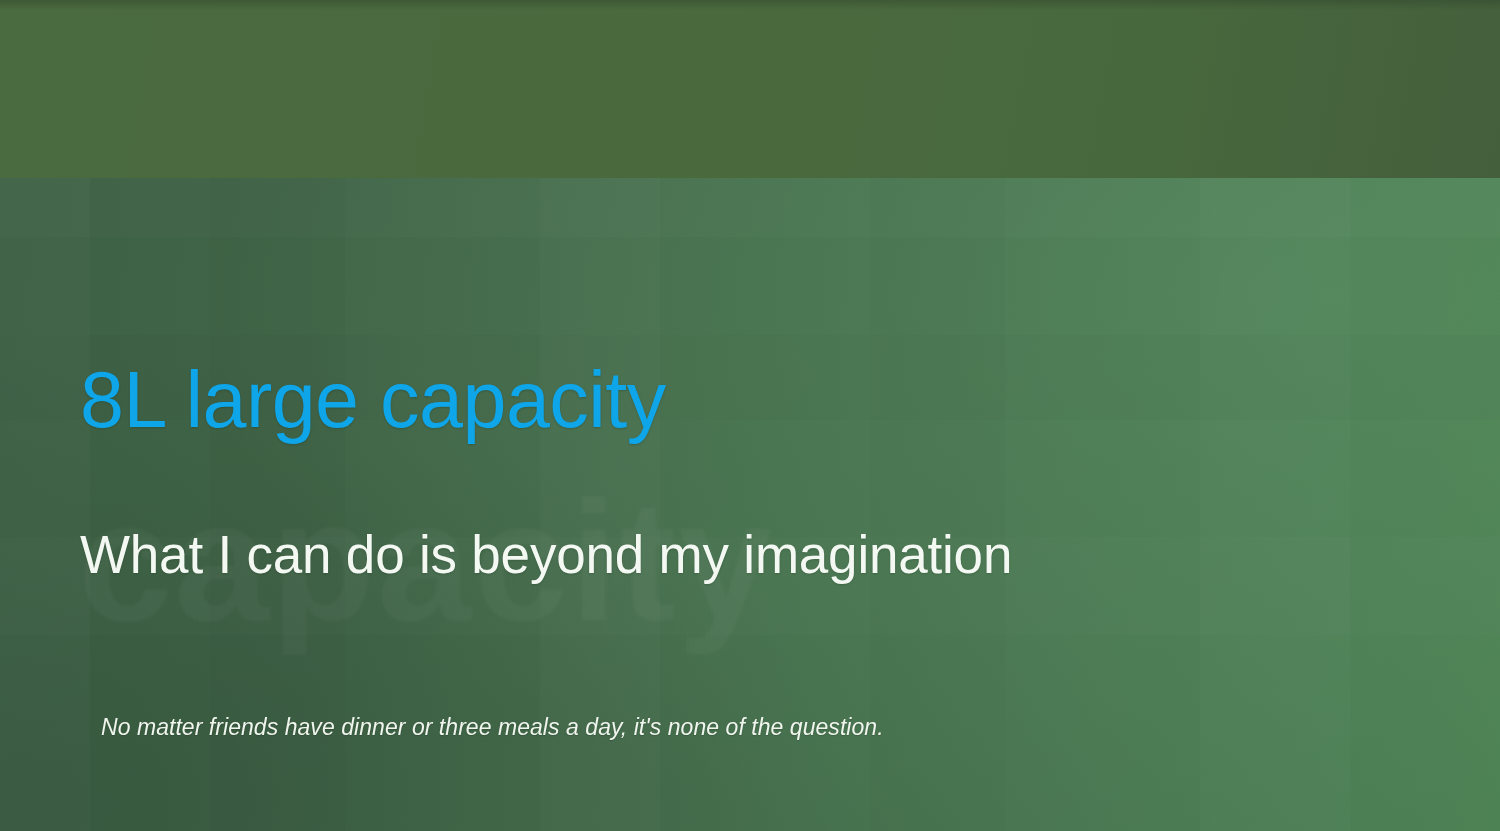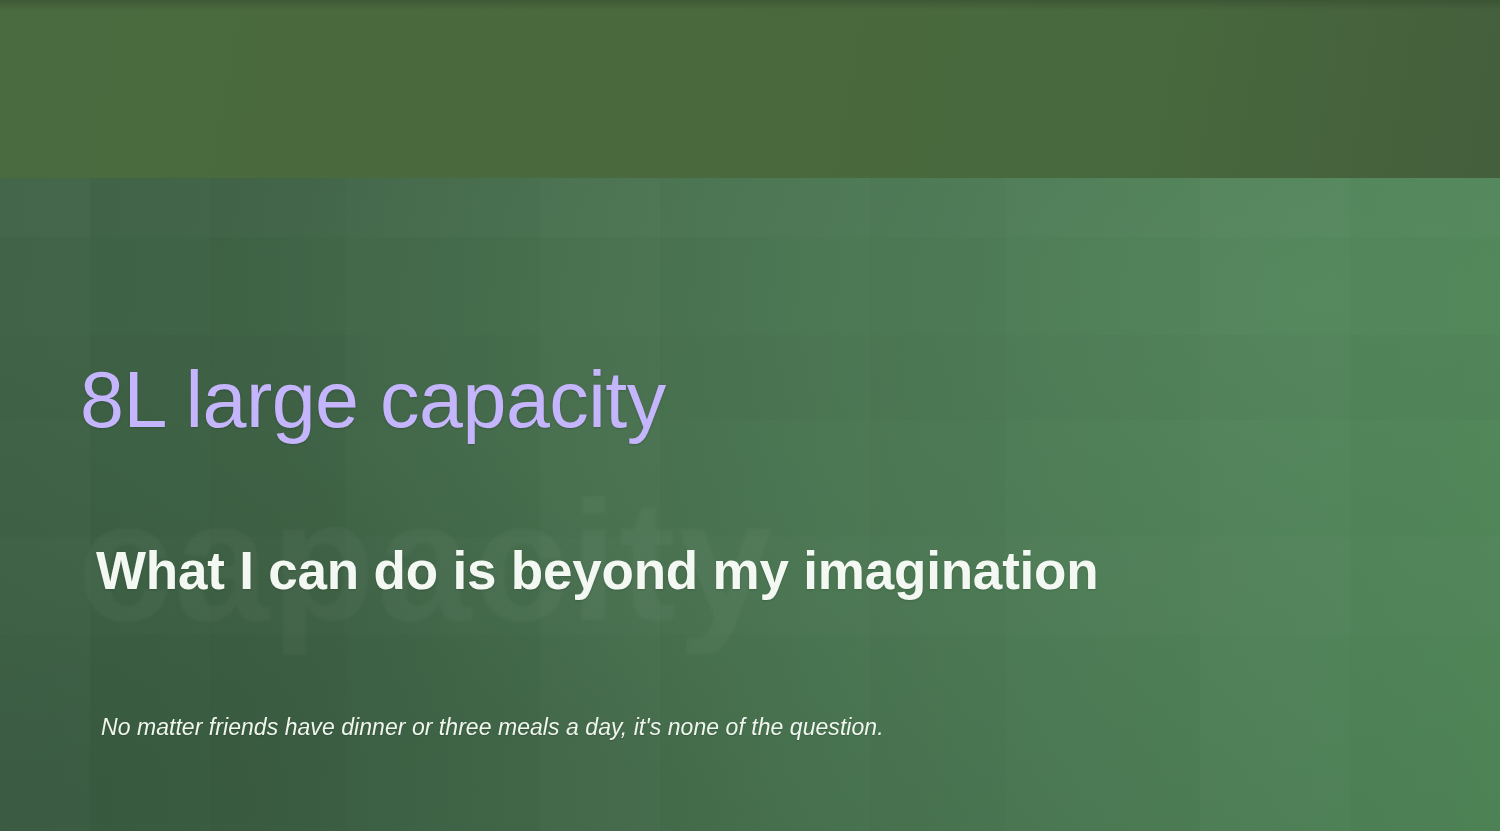--- a/index.html
+++ b/index.html
@@ -93,33 +93,33 @@
   .copy > * { pointer-events: auto; }
 
   .headline {
     position: absolute;
     left: 80px;
     top: 182px;
     margin: 0;
     font-size: 79px;
     font-weight: 400;
     line-height: 1.02;
-    color: #c4b5fd;
+    color: #0ea5e9;
     letter-spacing: -0.5px;
     white-space: nowrap;
     text-shadow: 0 1px 2px rgba(22,44,26,.25);
   }
 
   .subhead {
     position: absolute;
     left: 80px;
     top: 349px;
-    margin: 16px;
+    margin: 0;
     font-size: 53px;
-    font-weight: 700;
+    font-weight: 400;
     line-height: 1.04;
     color: #f4f8f2;
     letter-spacing: -0.2px;
     white-space: nowrap;
     text-shadow: 0 1px 2px rgba(22,44,26,.22);
   }
 
   .bodytext {
     position: absolute;
     left: 101px;

